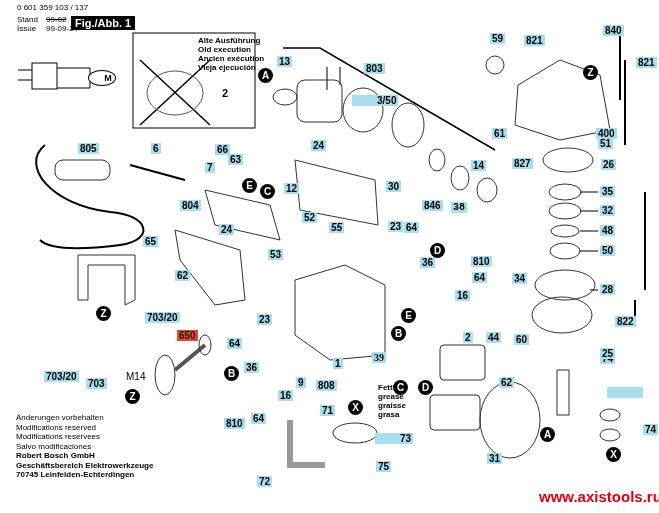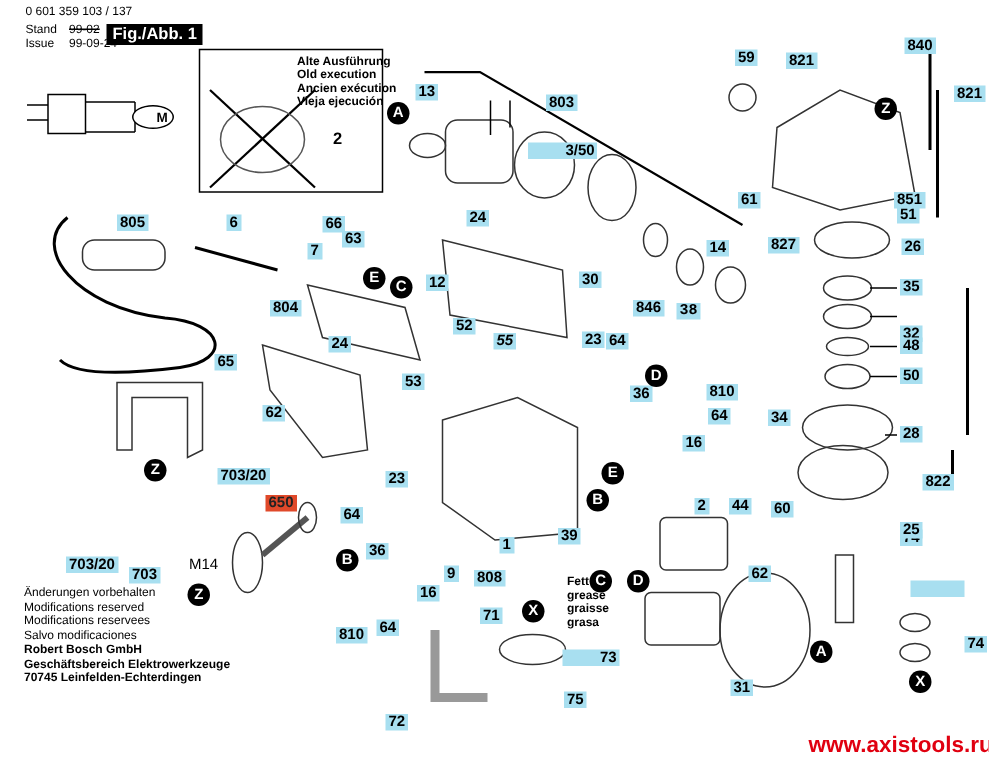--- a/index.html
+++ b/index.html
@@ -122,26 +122,26 @@
 
 <div class="lbl" style="left:277px;top:56px;text-align:center;">13</div>
 <div class="lbl" style="left:364px;top:63px;">803</div>
 <div class="lbl" style="left:352px;top:95px;padding-left:25px;">3/50</div>
 <div class="lbl" style="left:490px;top:33px;">59</div>
 <div class="lbl" style="left:524px;top:35px;">821</div>
 <div class="lbl" style="left:603px;top:25px;">840</div>
 <div class="lbl" style="left:636px;top:57px;">821</div>
 <div class="lbl" style="left:492px;top:128px;">61</div>
 <div class="lbl" style="left:512px;top:158px;">827</div>
-<div class="lbl" style="left:596px;top:128px;">851</div>
+<div class="lbl" style="left:596px;top:128px;">400</div>
 <div class="lbl" style="left:598px;top:138px;">51</div>
 <div class="lbl" style="left:601px;top:159px;">26</div>
 <div class="lbl" style="left:471px;top:160px;">14</div>
 <div class="lbl" style="left:600px;top:186px;">35</div>
-<div class="lbl" style="left:600px;top:205px;margin-top:12px;">32</div>
+<div class="lbl" style="left:600px;top:205px;">32</div>
 <div class="lbl" style="left:600px;top:225px;">48</div>
 <div class="lbl" style="left:600px;top:245px;">50</div>
 <div class="lbl" style="left:512px;top:273px;">34</div>
 <div class="lbl" style="left:600px;top:284px;">28</div>
 <div class="lbl" style="left:615px;top:316px;">822</div>
 
 <div class="lbl" style="left:78px;top:143px;">805</div>
 <div class="lbl" style="left:151px;top:143px;">6</div>
 <div class="lbl" style="left:215px;top:144px;">66</div>
 <div class="lbl" style="left:228px;top:154px;">63</div>
@@ -172,21 +172,21 @@
 <div class="lbl red" style="left:177px;top:330px;">650</div>
 <div class="abs" style="left:114px;top:371px;font-size:10px;">M14</div>
 
 <div class="lbl" style="left:257px;top:314px;">23</div>
 <div class="lbl" style="left:227px;top:338px;">64</div>
 <div class="lbl" style="left:244px;top:362px;">36</div>
 <div class="lbl" style="left:278px;top:390px;">16</div>
 <div class="lbl" style="left:296px;top:377px;">9</div>
 <div class="lbl" style="left:333px;top:358px;">1</div>
 <div class="lbl" style="left:316px;top:380px;">808</div>
-<div class="lbl" style="left:372px;top:352px;">39</div>
+<div class="lbl" style="left:372px;top:352px;font-family:Liberation Serif, serif;">39</div>
 
 <div class="lbl" style="left:224px;top:418px;">810</div>
 <div class="lbl" style="left:251px;top:413px;">64</div>
 <div class="lbl" style="left:320px;top:405px;">71</div>
 <div class="lbl" style="left:257px;top:476px;">72</div>
 <div class="lbl" style="left:375px;top:433px;padding-left:25px;">73</div>
 <div class="lbl" style="left:376px;top:461px;">75</div>
 
 <div class="lbl" style="left:463px;top:332px;">2</div>
 <div class="lbl" style="left:486px;top:332px;">44</div>
@@ -216,21 +216,21 @@
 <div class="circ" style="left:348px;top:400px;">X</div>
 <div class="circ" style="left:606px;top:447px;">X</div>
 
 <div class="abs grease" style="left:366px;top:383px;">
   <div>Fett</div>
   <div>grease</div>
   <div>graisse</div>
   <div>grasa</div>
 </div>
 
-<div class="abs note" style="left:4px;top:390px;">
+<div class="abs note" style="left:4px;top:413px;">
   <div>Änderungen vorbehalten</div>
   <div>Modifications reserved</div>
   <div>Modifications reservees</div>
   <div>Salvo modificaciones</div>
   <b>Robert Bosch GmbH</b>
   <b>Geschäftsbereich Elektrowerkzeuge</b>
   <b>70745 Leinfelden-Echterdingen</b>
 </div>
 
 <div class="abs url" style="left:527px;top:488px;">www.axistools.ru</div>

